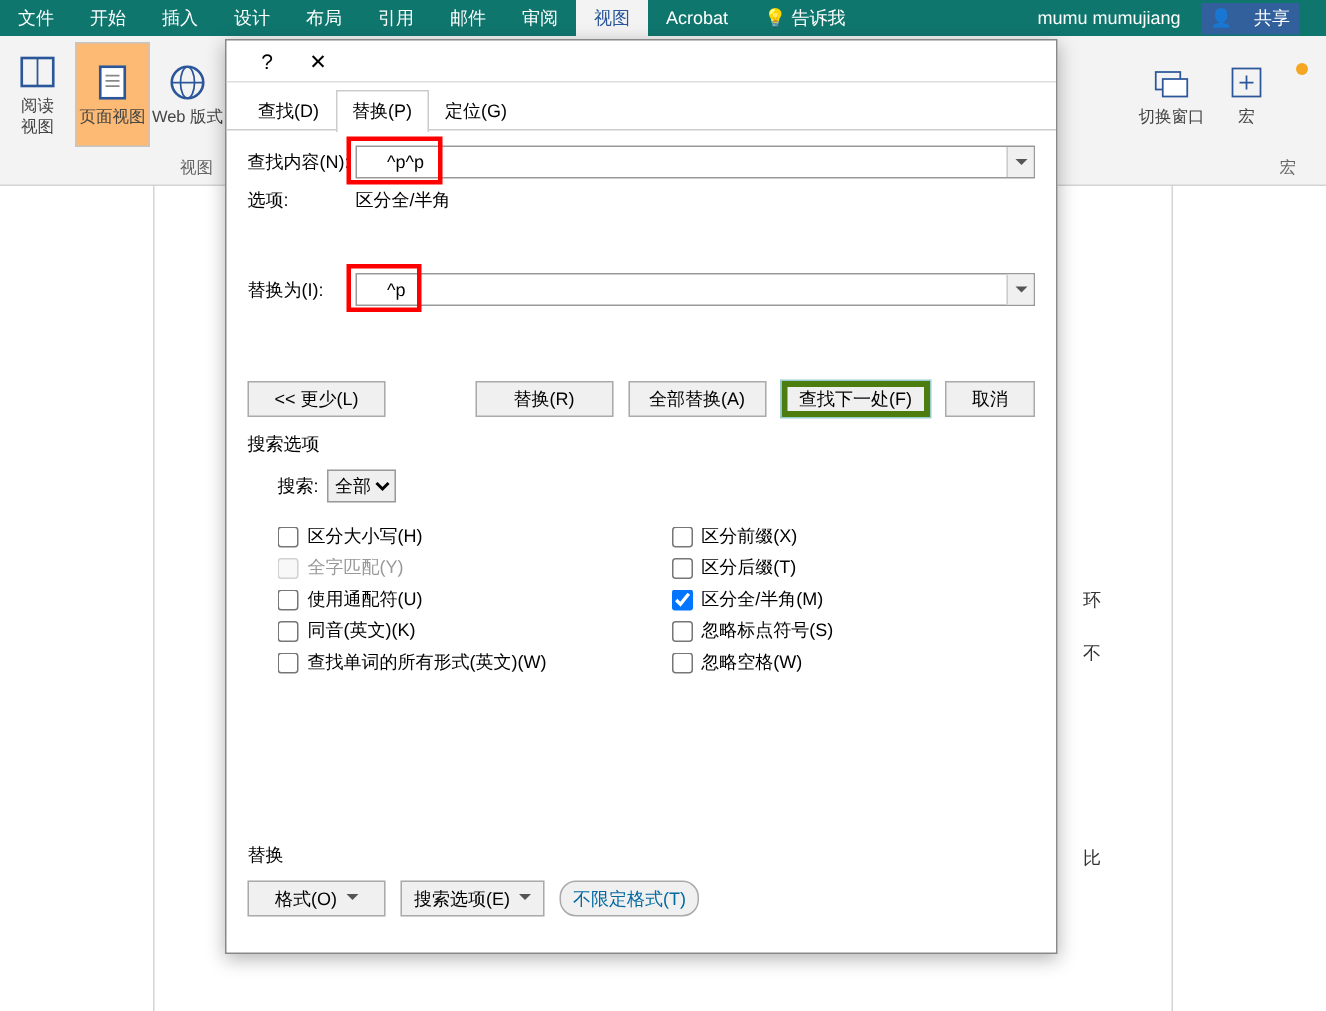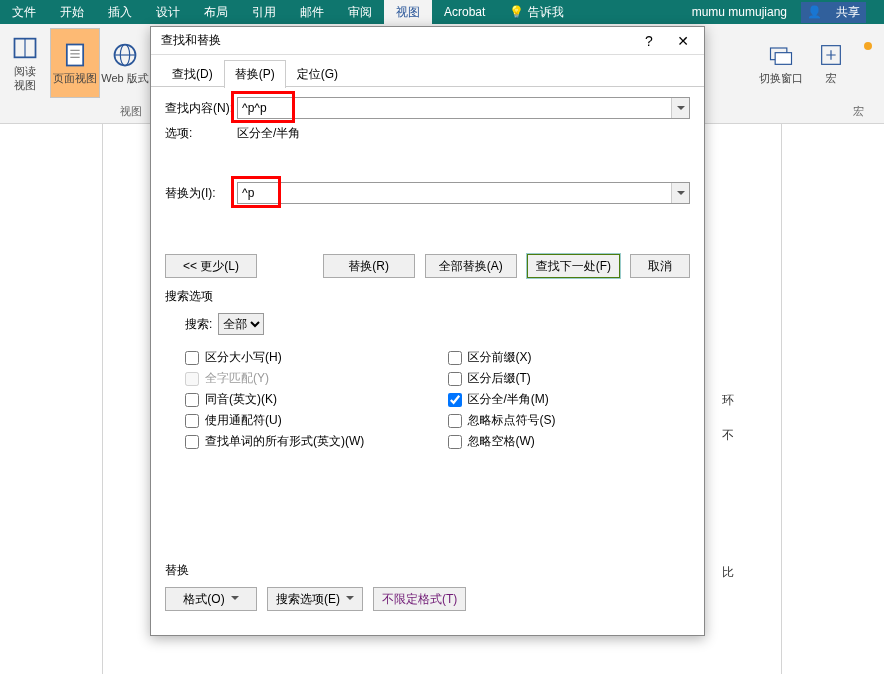--- a/index.html
+++ b/index.html
@@ -32,29 +32,29 @@
 .dlg-title { height:28px; display:flex; align-items:center; padding:0 4px 0 10px; border-bottom:1px solid #ddd; }
 .dlg-title .ttl { flex:1; }
 .dlg-title .ic { width:34px; height:26px; display:flex; align-items:center; justify-content:center; cursor:pointer; font-size:14px; }
 .dlg-tabs { height:28px; display:flex; border-bottom:1px solid #ccc; padding-left:10px; margin-top:4px;text-align:right; }
 .dlg-tabs .dtab { padding:0 10px; height:28px; line-height:26px; border:1px solid transparent; border-bottom:none; cursor:pointer; position:relative; top:1px; }
 .dlg-tabs .dtab.active { border-color:#ccc; background:#fff; }
 .dlg-body { padding:10px 14px; }
 .row { display:flex; align-items:center; margin-bottom:6px; }
 .row .lab { width:72px; }
 .row .inpwrap { flex:1; position:relative; }
-.row input.textin { width:100%; height:22px; border:1px solid #999; padding:0 22px 0 4px; }
+.row input.textin { width:100%; height:22px; border:1px solid #999; padding:0 22px 0 20px; }
 .row .dropbtn { position:absolute; right:1px; top:1px; width:18px; height:20px; border-left:1px solid #ccc; background:#f0f0f0; cursor:pointer; display:flex; align-items:center; justify-content:center; }
 .row .dropbtn:after { content:""; border:4px solid transparent; border-top-color:#555; margin-top:4px; }
 .redbox { position:absolute; border:3px solid #ff0000; pointer-events:none; }
 .opts { margin-left:72px; margin-bottom:40px; }
 .btnrow { display:flex; gap:10px; margin:8px 0 10px 0; }
 .wbtn { min-width:92px; height:24px; border:1px solid #aaa; background:#f0f0f0; cursor:pointer; display:flex; align-items:center; justify-content:center; padding:0 8px; }
-.wbtn.primary { border:1px solid #4d7c0f; outline:1px solid #9cc; }
-.wbtn.disabled { color:#701a75; cursor:default; }
+.wbtn.primary { border:4px solid #4d7c0f; outline:1px solid #9cc; }
+.wbtn.disabled { color:#0369a1; cursor:default;border-radius:11px; }
 .wbtn .car { margin-left:4px; }
 .wbtn .car:after { content:""; display:inline-block; border:4px solid transparent; border-top-color:#555; margin-top:4px; margin-left:2px; }
 .section-h { margin:6px 0 8px 0; }
 .srchrow { display:flex; align-items:center; margin:0 0 10px 20px; }
 .srchrow select { height:22px; border:1px solid #999; }
 .cbgrid { display:flex; }
 .cbcol { width:50%; }
 .cbgrid label { display:flex; align-items:center; margin:4px 0 4px 20px; cursor:pointer; }
 .cbgrid label.disabled { color:#999; cursor:default; }
 .cbgrid input[type=checkbox] { width:14px; height:14px; margin-right:6px; }
@@ -134,21 +134,20 @@
   <div class="page"></div>
   <div class="side-text">
     <div>环</div>
     <div>不</div>
     <div style="margin-top:120px">比</div>
   </div>
 </div>
 
 <div class="dialog">
   <div class="dlg-title">
-    <span class="ttl">查找和替换</span>
     <span class="ic">?</span>
     <span class="ic">✕</span>
   </div>
   <div class="dlg-tabs">
     <div class="dtab">查找(D)</div>
     <div class="dtab active">替换(P)</div>
     <div class="dtab">定位(G)</div>
   </div>
   <div class="dlg-body">
     <div class="row">
@@ -194,25 +193,25 @@
           <label>
             <input type="checkbox" style="">
             <span>区分大小写(H)</span>
           </label>
           <label class="disabled">
             <input type="checkbox" disabled="" style="">
             <span>全字匹配(Y)</span>
           </label>
           <label>
             <input type="checkbox" style="">
+            <span>使用通配符(U)</span>
+          </label>
+          <label>
+            <input type="checkbox" style="">
             <span>同音(英文)(K)</span>
-          </label>
-          <label>
-            <input type="checkbox" style="">
-            <span>使用通配符(U)</span>
           </label>
           <label>
             <input type="checkbox" style="">
             <span>查找单词的所有形式(英文)(W)</span>
           </label>
         </div>
       <div class="cbcol" id="cbright">
           <label>
             <input type="checkbox" style="">
             <span>区分前缀(X)</span>

